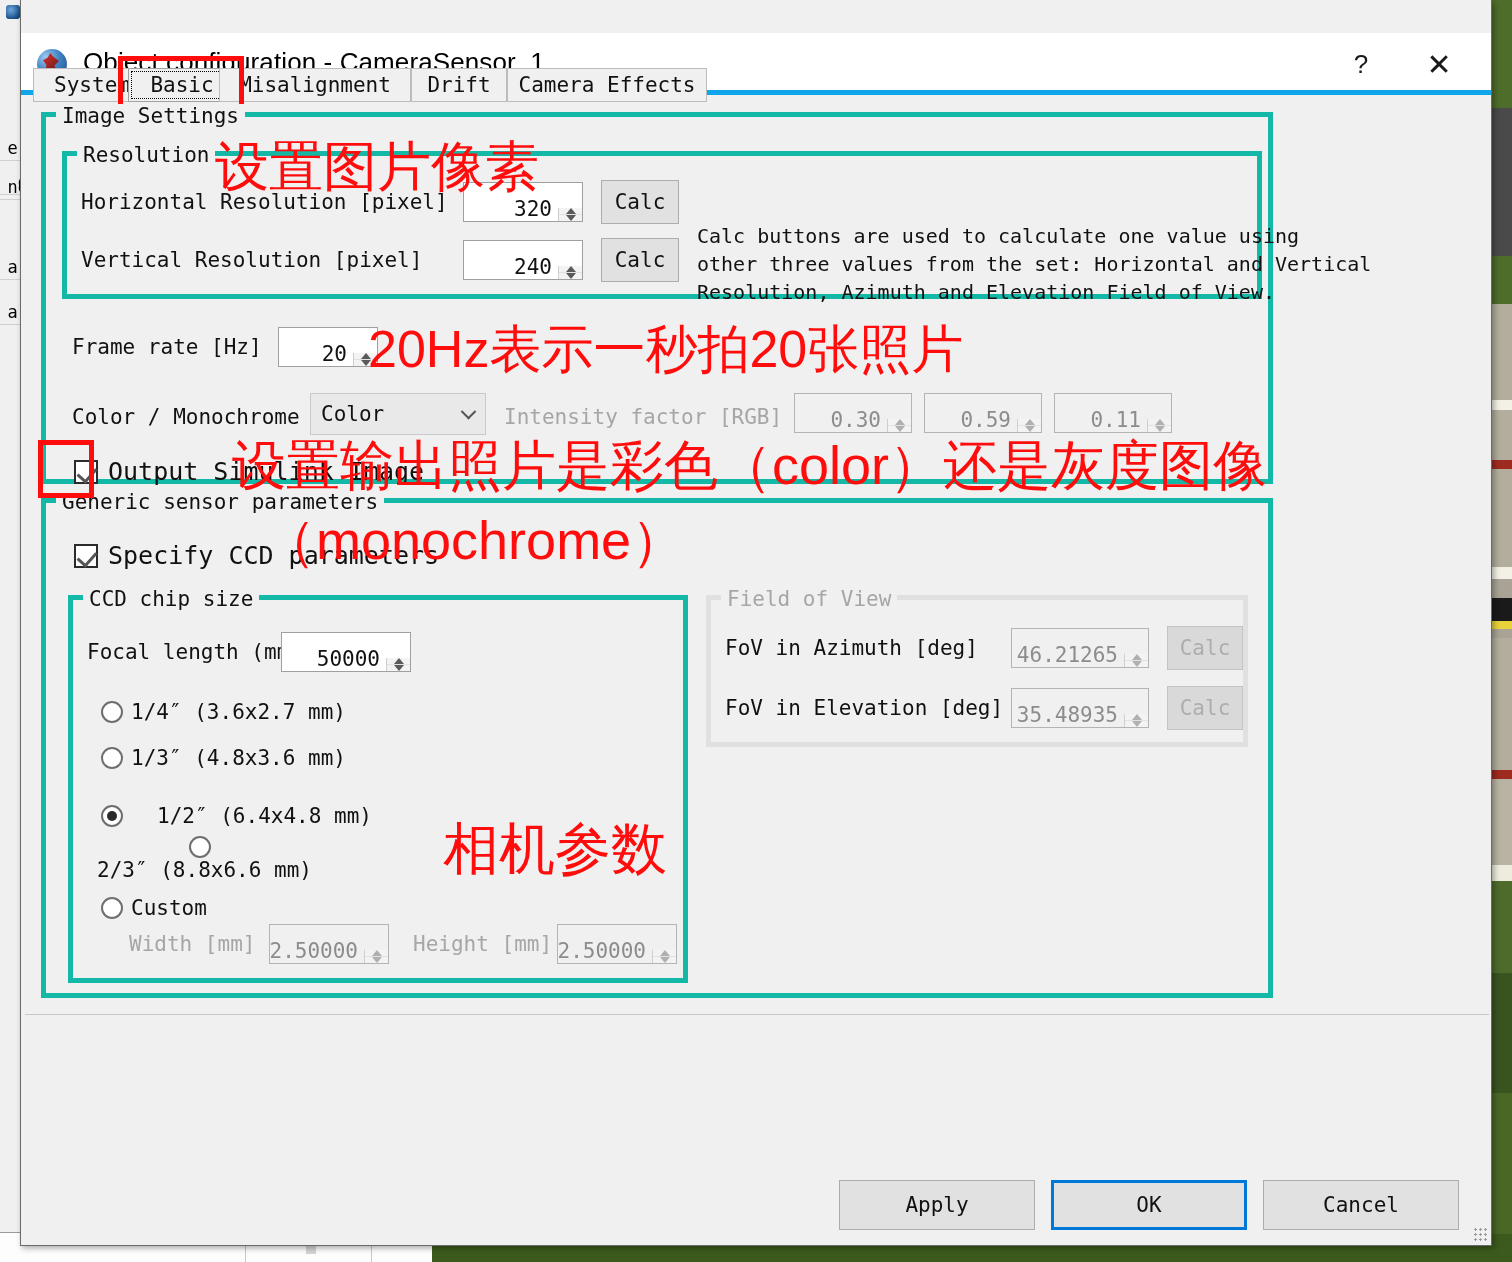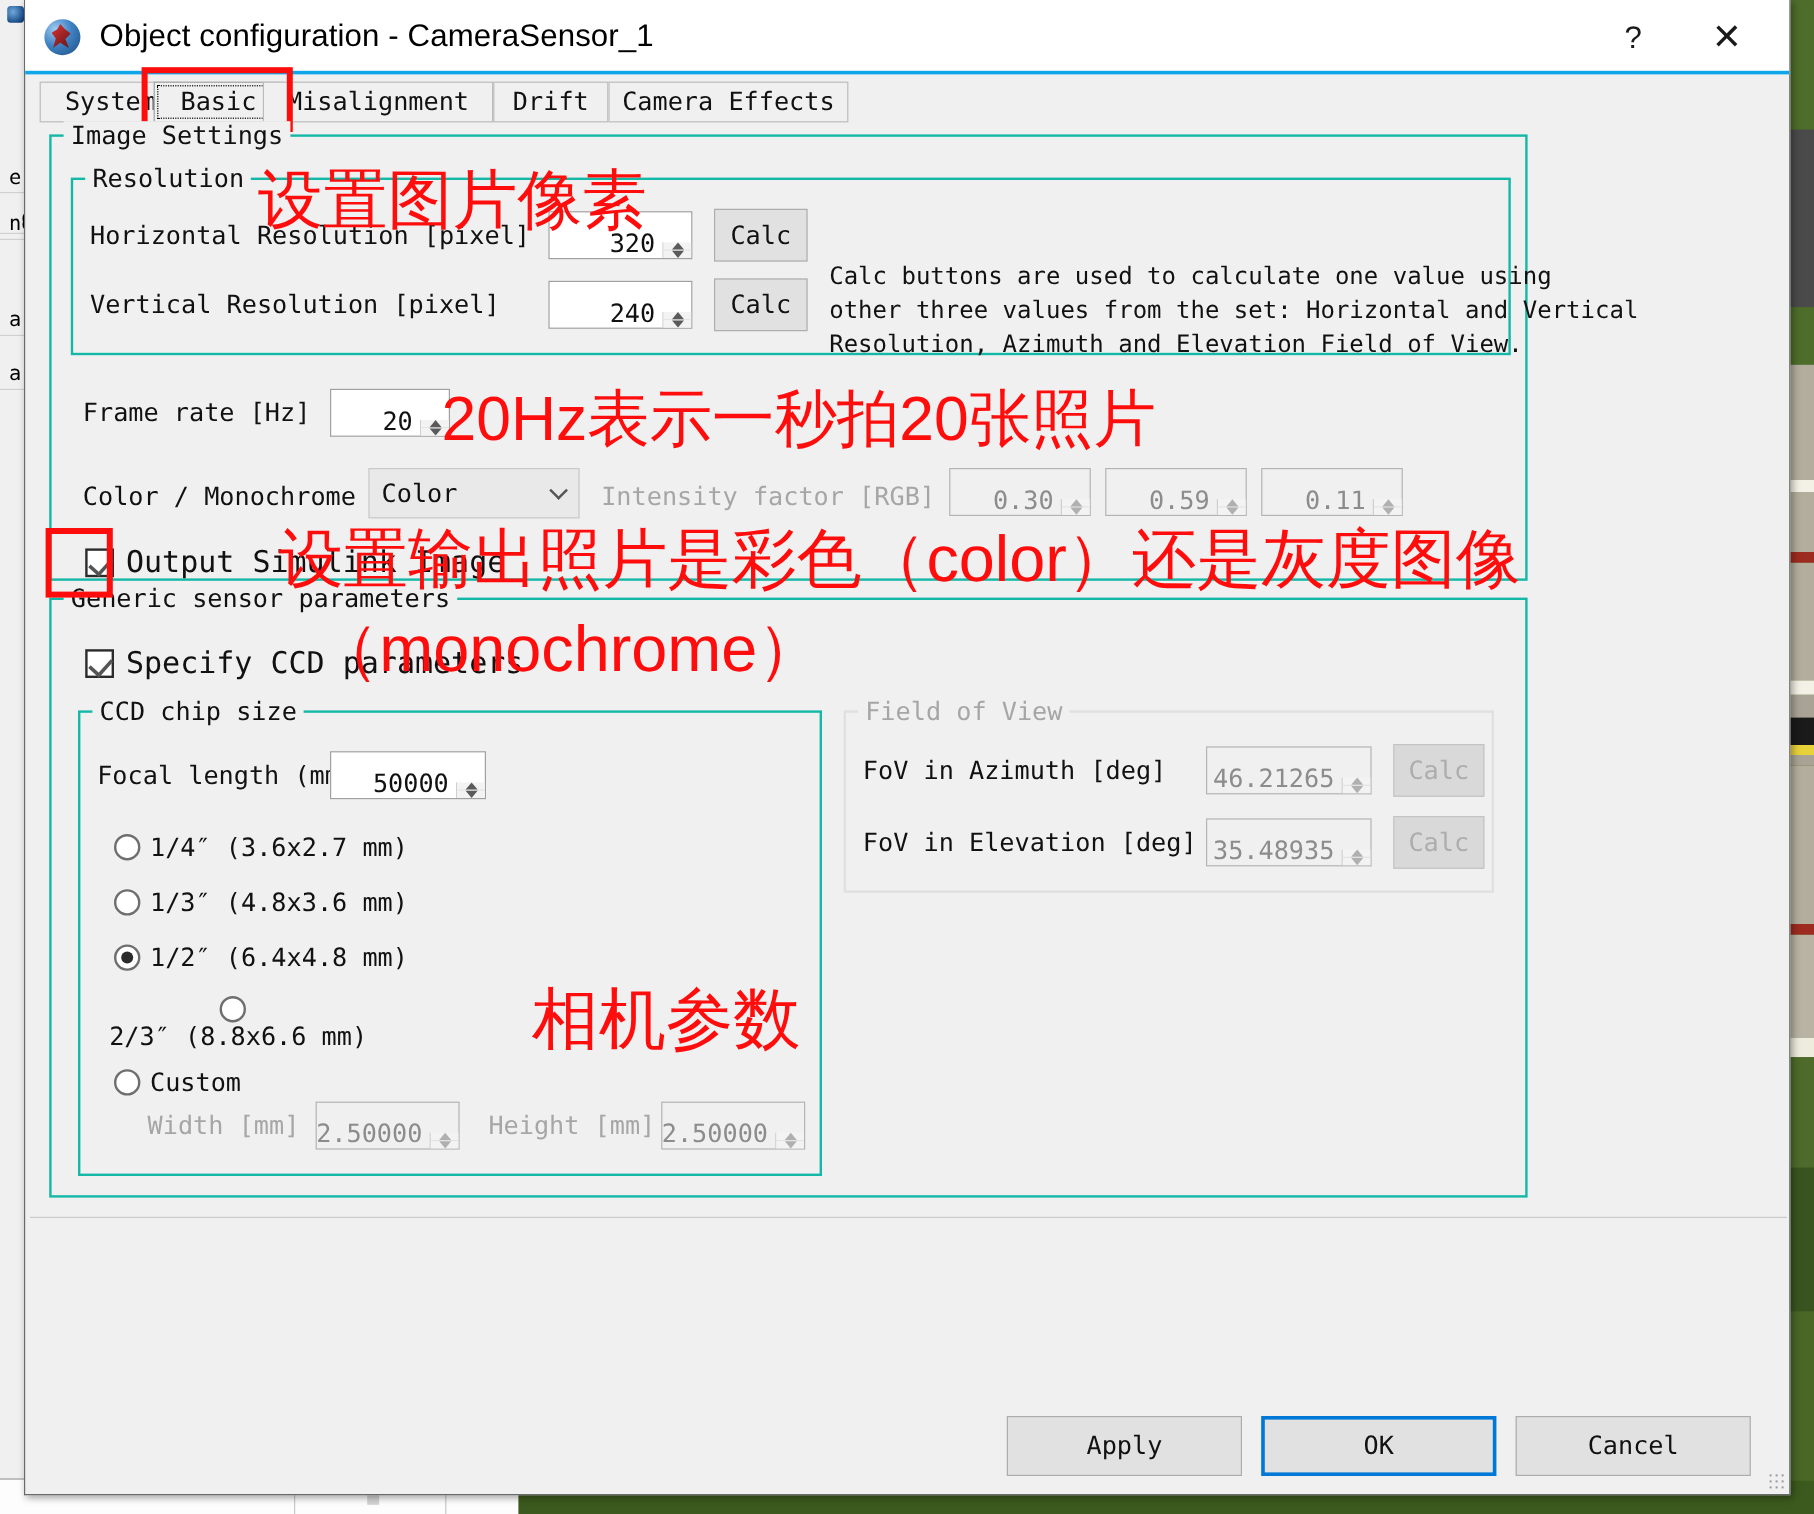--- a/index.html
+++ b/index.html
@@ -60,21 +60,22 @@
     position: absolute;
     left: 20px; top: 0px;
     width: 1472px; height: 1246px;
     background: #f0f0f0;
     border: 1px solid #6a6a6a;
     border-top: none;
     box-shadow: 2px 2px 6px rgba(0,0,0,.35);
   }
   .titlebar {
     position: relative; height: 62px; background: #ffffff;
-    border-bottom: 3px solid #0ea5e9;
+    border-bottom: 5px solid #0ea5e9;
+    margin-top: 33px;
   }
   .title-icon {
     position: absolute; left: 16px; top: 16px; width: 30px; height: 30px;
     border-radius: 50%;
     background:
       radial-gradient(circle at 30% 28%, #9ecbf0 0%, #3f82c4 45%, #1c4c80 100%);
     overflow: hidden;
   }
   .title-icon::after {
     content: ""; position: absolute; left: 6px; top: 4px;
@@ -116,21 +117,21 @@
   .tab-highlight {
     position: absolute; left: 97px; top: 56px;
     width: 126px; height: 54px;
     border: 5px solid #ff0d0d; background: transparent;
     pointer-events: none;
   }
 
   
   .group {
     position: absolute;
-    border: 2px solid #14b8a6;
+    border: 5px solid #14b8a6;
   }
   .group-legend {
     position: absolute; top: -13px; left: 10px;
     background: #f0f0f0; padding: 0 6px;
     font-size: 21px; color: #111; white-space: nowrap;
     font-family: "DejaVu Sans Mono", monospace;
   }
   .group-legend.dim { color: #a6a6a6; }
 
   .lbl {
@@ -443,21 +444,21 @@
       </div>
 
       <div class="radwrap" style="left:28px; top:100px;">
         <div class="radio"></div>
         <div class="radlabel">1/4″ (3.6x2.7 mm)</div>
       </div>
       <div class="radwrap" style="left:28px; top:146px;">
         <div class="radio"></div>
         <div class="radlabel">1/3″ (4.8x3.6 mm)</div>
       </div>
-      <div class="radwrap" style="left:28px; top:192px;">
+      <div class="radwrap" style="left:28px; top:204px;gap:26px;">
         <div class="radio on"></div>
         <div class="radlabel">1/2″ (6.4x4.8 mm)</div>
       </div>
       <div class="radwrap" style="left:16px; top:236px;flex-direction:column;">
         <div class="radio"></div>
         <div class="radlabel">2/3″ (8.8x6.6 mm)</div>
       </div>
       <div class="radwrap" style="left:28px; top:296px;text-align:right;">
         <div class="radio"></div>
         <div class="radlabel">Custom</div>

